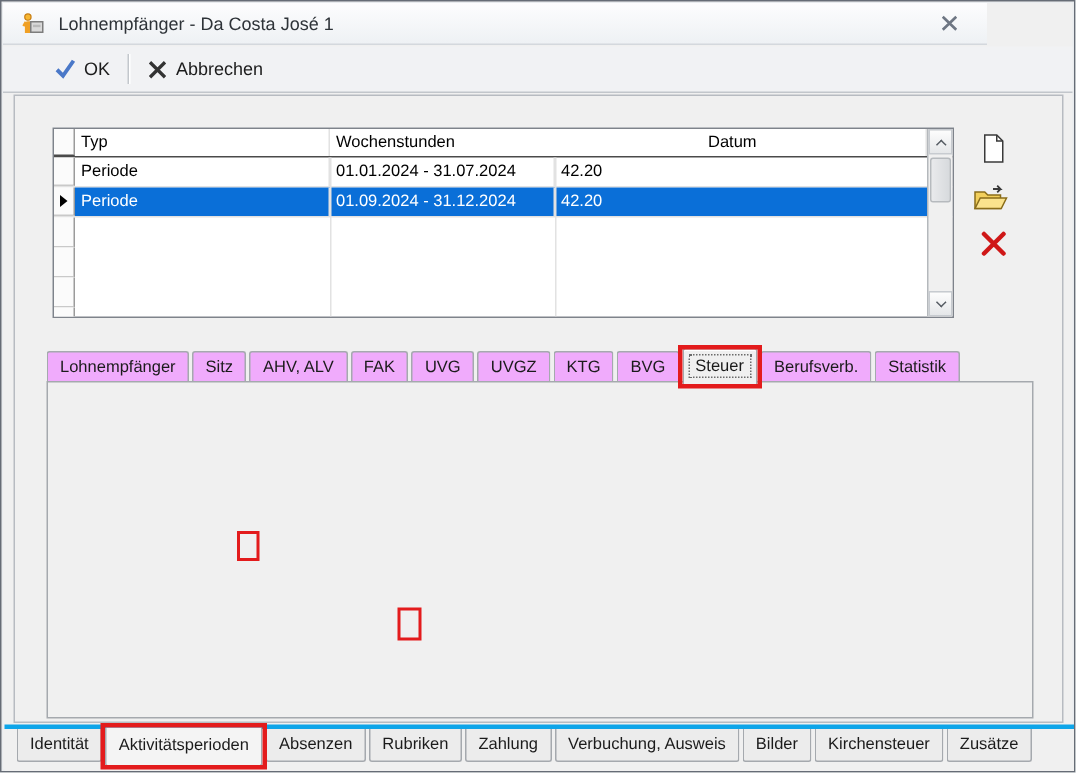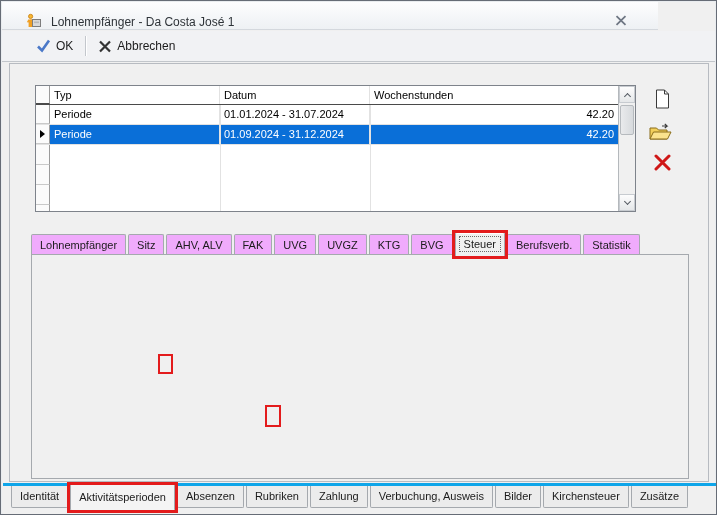--- a/index.html
+++ b/index.html
@@ -3,21 +3,21 @@
 <meta charset="utf-8">
 <style>
   html,body{margin:0;padding:0;background:#d6d9de;font-family:"Liberation Sans",sans-serif;}
   *{box-sizing:border-box;}
   .window{position:relative;width:717px;height:515px;background:#f0f0f0;
     border:1px solid #666c76;box-shadow:inset 0 0 0 1px #e9ecef;overflow:hidden;}
 
   
   .titlebar{position:absolute;left:1px;top:1px;width:656px;height:28px;
     background:linear-gradient(#fdfdfe,#eef1f4);border-bottom:1px solid #d4d8dd;
-    display:flex;align-items:flex-end;padding:0 24px;}
+    display:flex;align-items:center;padding:0 12px;}
   .titlebar .title{font-size:12px;color:#2e3338;margin-left:9px;flex:1;}
   .close-btn{width:26px;height:18px;display:flex;align-items:center;justify-content:center;cursor:pointer;}
 
   
   .toolbar{position:absolute;left:1px;top:30px;width:713px;height:31px;background:#f1f2f4;
     border-bottom:1px solid #c2c6cb;display:flex;align-items:center;padding-left:30px;}
   .tb-btn{display:flex;align-items:flex-end;gap:5px;font-size:12px;color:#1c1c1c;padding:3px 10px 3px 4px;cursor:pointer;}
   .tb-sep{width:1px;height:20px;background:#c3c7cc;box-shadow:1px 0 0 #fff;margin:0 8px 0 2px;}
 
   
@@ -27,21 +27,21 @@
   
   .grid{position:absolute;left:34px;top:84px;width:601px;height:127px;background:#fff;
     border:1px solid #7e838b;font-size:11px;overflow:hidden;}
   .grid-row{display:flex;height:20px;}
   .grid-header{height:19px;border-bottom:1px solid #4a4a4a;}
   .cell{padding:3px 4px 0 4px;white-space:nowrap;overflow:hidden;}
   .sel{width:14px;flex:0 0 14px;background:#fbfbfb;border-right:1px solid #9b9b9b;border-bottom:1px solid #c9c9c9;
     display:flex;align-items:center;justify-content:center;}
   .c-typ{width:170px;flex:0 0 170px;border-right:1px solid #e2e2e2;}
   .c-datum{width:150px;flex:0 0 150px;border-right:1px solid #e2e2e2;}
-  .c-ws{width:248px;flex:0 0 248px;text-align:right;}
+  .c-ws{width:248px;flex:0 0 248px;text-align:left;}
   .datarow{border-bottom:1px solid #e2e2e2;}
   .datarow.selected .c-typ,.datarow.selected .c-datum,.datarow.selected .c-ws{
     background:#0a6fd8;color:#fff;}
   .row-arrow{width:0;height:0;border-left:5px solid #000;border-top:4px solid transparent;border-bottom:4px solid transparent;}
   .vline{position:absolute;top:19px;bottom:0;width:1px;background:#e2e2e2;}
 
   
   .vscroll{position:absolute;top:0;right:0;width:17px;height:125px;background:#f0f0f0;border-left:1px solid #b4b8bc;}
   .sb-btn{position:absolute;left:0;width:16px;height:17px;background:linear-gradient(#fdfdfd,#e5e7e9);
     border:1px solid #c7cbd0;display:flex;align-items:center;justify-content:center;cursor:pointer;}
@@ -133,22 +133,22 @@
   </div>
 
   <div class="content-panel"></div>
 
   <div class="grid">
     <div class="vline" style="left:184px;"></div>
     <div class="vline" style="left:334px;"></div>
     <div class="grid-row grid-header">
       <div class="sel" style="border-bottom:1px solid #4a4a4a;"></div>
       <div class="cell c-typ">Typ</div>
+      <div class="cell c-ws" style="text-align:left;">Wochenstunden</div>
       <div class="cell c-datum">Datum</div>
-      <div class="cell c-ws" style="text-align:left;">Wochenstunden</div>
     </div>
     <div class="grid-row datarow">
       <div class="sel"></div>
       <div class="cell c-typ">Periode</div>
       <div class="cell c-datum">01.01.2024 - 31.07.2024</div>
       <div class="cell c-ws">42.20</div>
     </div>
     <div class="grid-row datarow selected">
       <div class="sel">
           <span class="row-arrow"></span>

